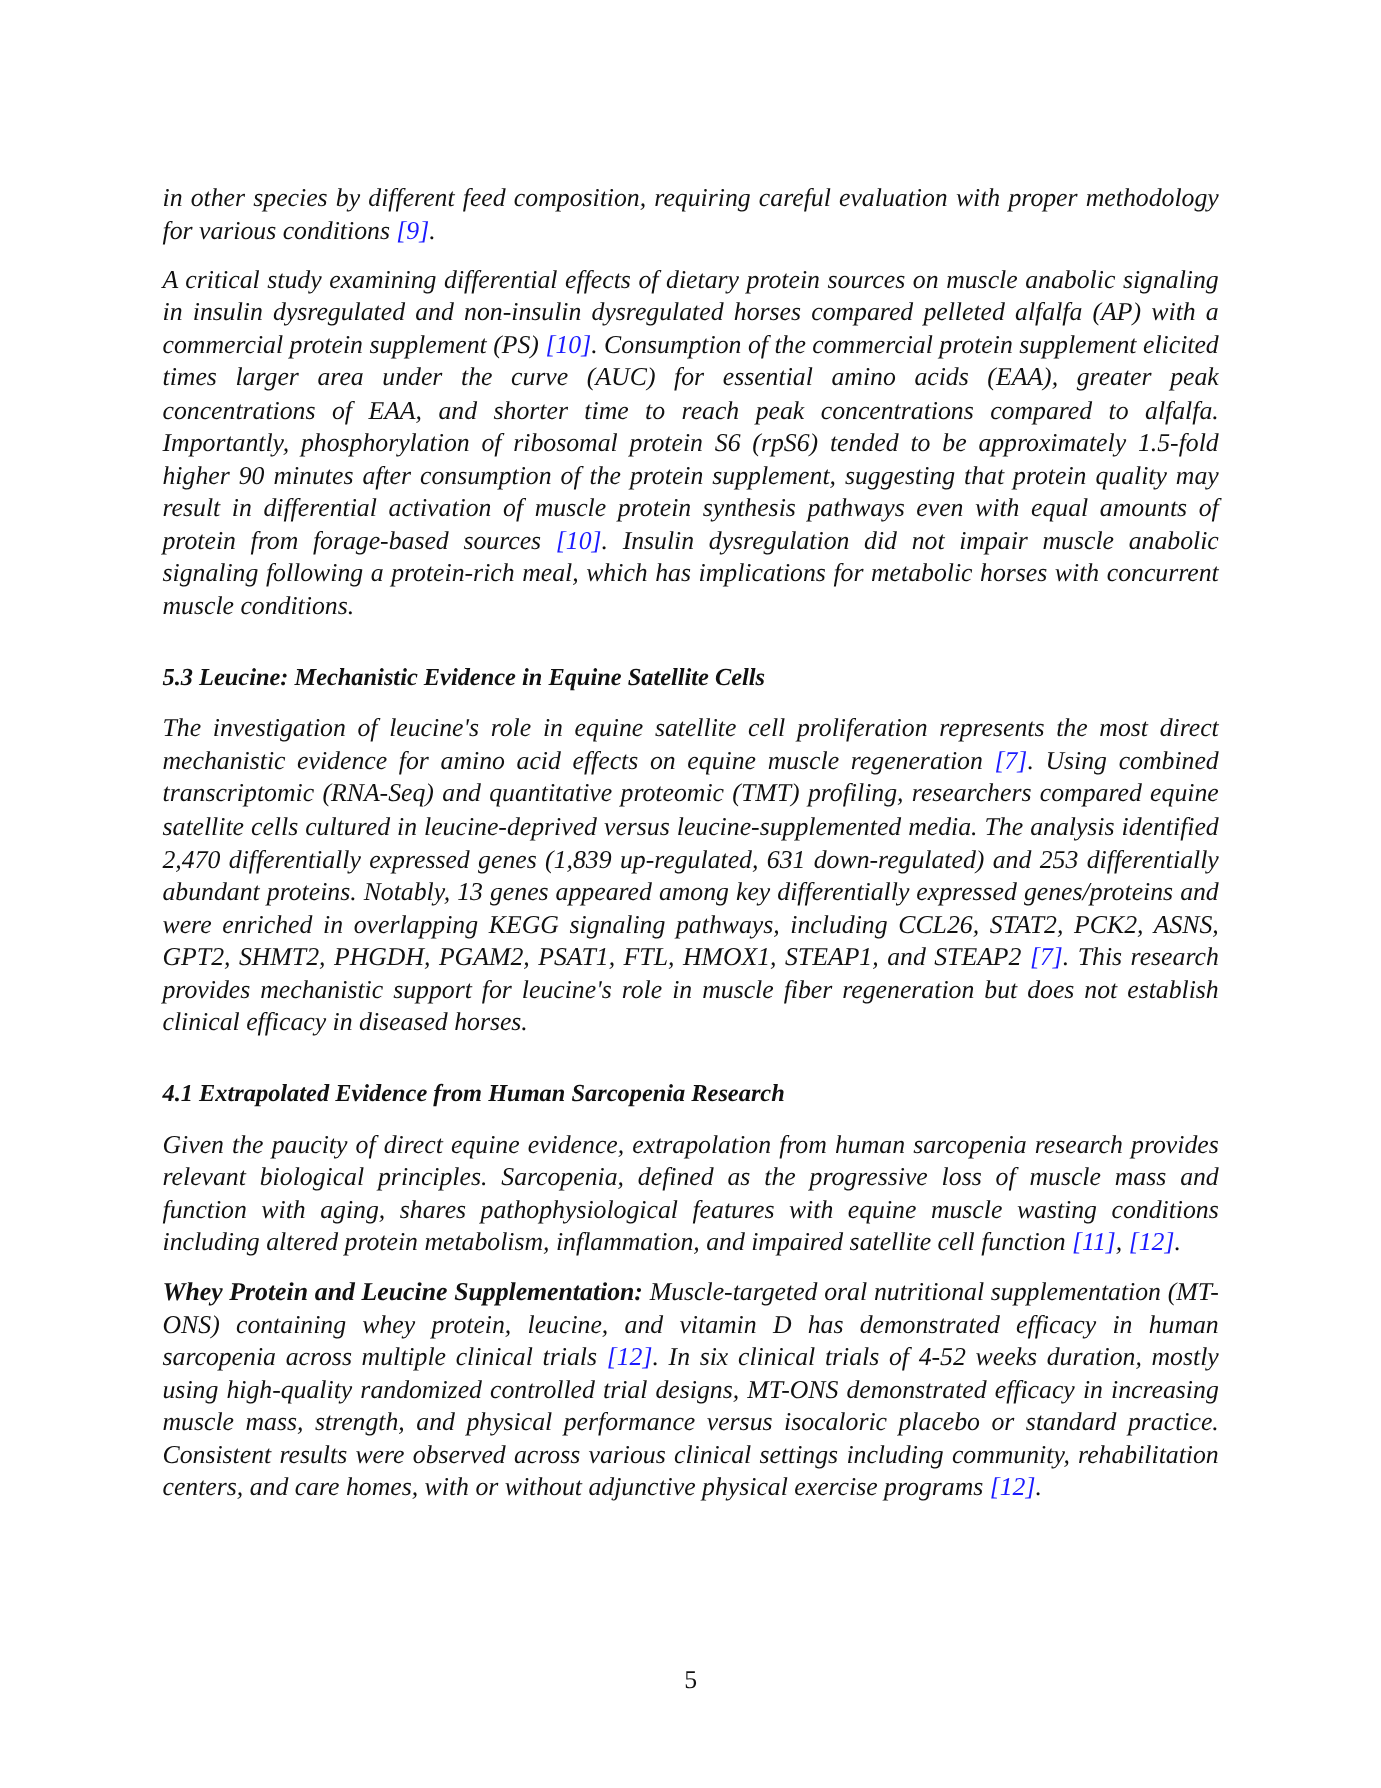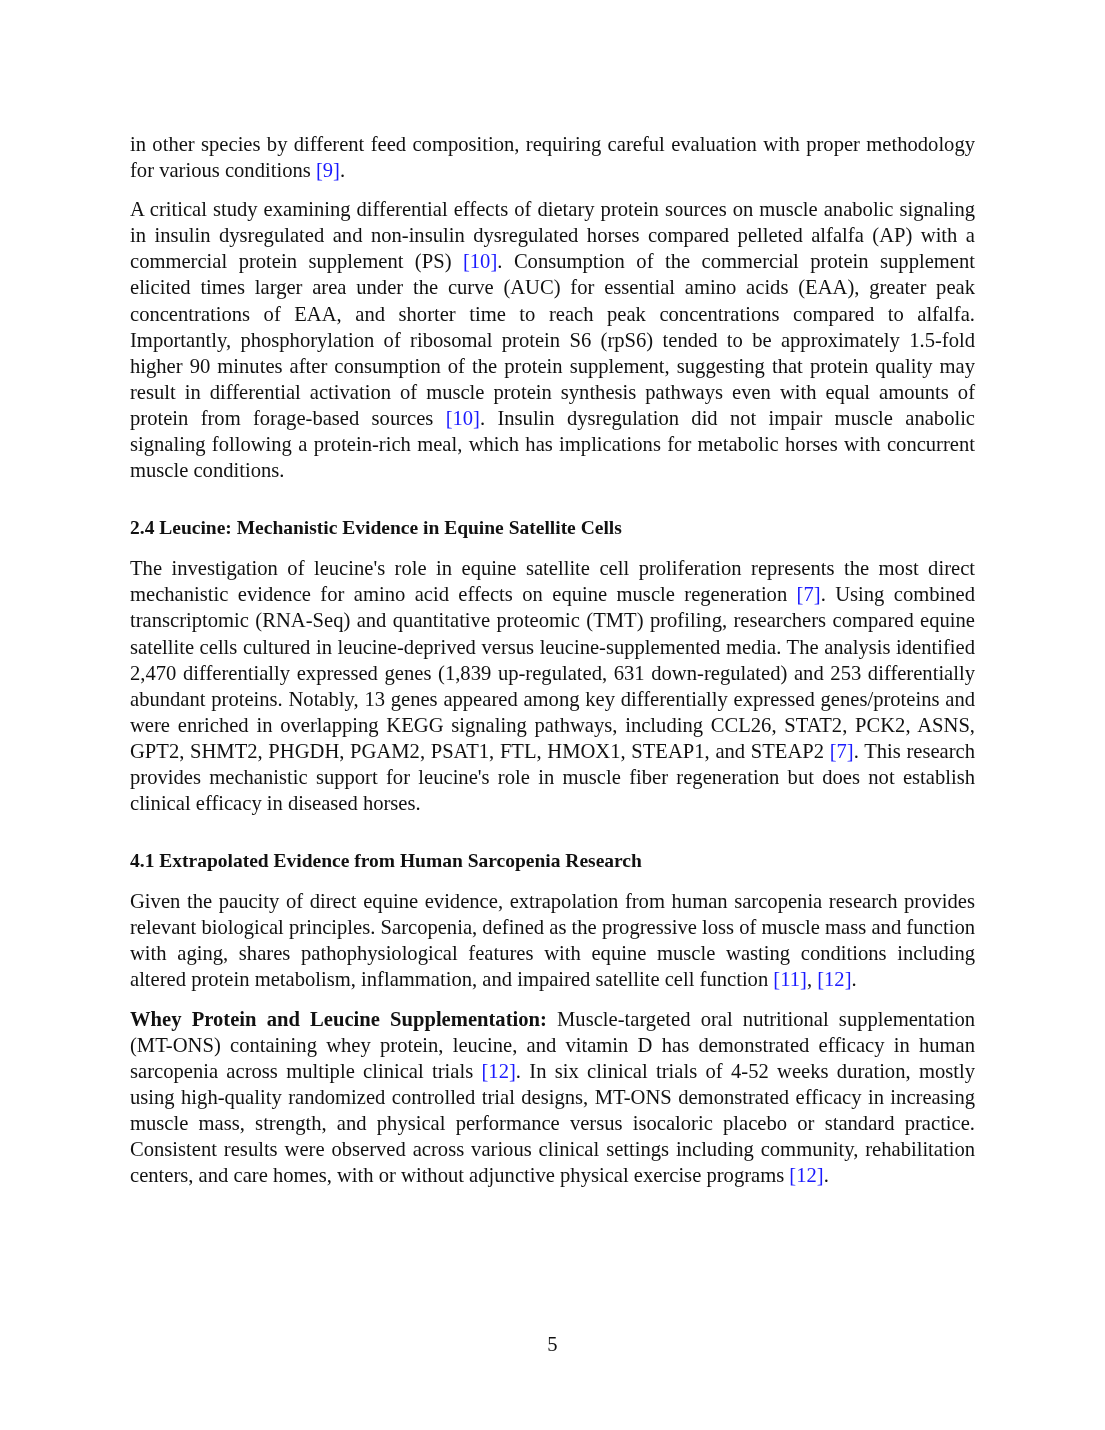--- a/index.html
+++ b/index.html
@@ -1,41 +1,41 @@
 <!DOCTYPE html>
 <html><head>
 <meta charset="utf-8">
 <style>
   html, body { margin: 0; padding: 0; background: #ffffff; }
   body { width: 1105px; height: 1430px; position: relative; overflow: hidden; }
   .page {
-    position: absolute; left: 130px; top: 131px; width: 845px;
+    position: absolute; left: 130px; top: 146px; width: 845px;
     font-family: "Liberation Serif", "DejaVu Serif", serif;
-    font-size: 20.6px; line-height: 26.1px; color: #111;
+    font-size: 20.6px; line-height: 26.1px; color: #111; font-style: italic;
   }
   p { margin: 0 0 13px 0; text-align: justify; hyphens: manual; }
   h3 {
     font-family: "Liberation Serif", "DejaVu Serif", serif;
     font-size: 19.5px; font-weight: bold; margin: 32px 0 14px 0; line-height: 26px;
   }
   .cite { color: #1a1aff; }
   .runin { font-weight: bold; }
   .pagenum {
     position: absolute; top: 1333px; left: 0; width: 1105px; text-align: center;
     font-family: "Liberation Serif", "DejaVu Serif", serif; font-size: 20.6px; color: #111;
   }
 </style>
 </head>
 <body>
 
 <div class="page">
   <p><span>in other species by different feed composition, requiring careful evaluation with proper methodology for various conditions </span><span class="cite">[9]</span><span>.</span></p>
   <p><span>A critical study examining differential effects of dietary protein sources on muscle anabolic signaling in insulin dysregulated and non-insulin dysregulated horses compared pelleted alfalfa (AP) with a commercial protein supplement (PS) </span><span class="cite">[10]</span><span>. Consumption of the com­mercial protein supplement elicited times larger area under the curve (AUC) for essential amino acids (EAA), greater peak concentrations of EAA, and shorter time to reach peak concentrations compared to alfalfa.  Importantly, phosphorylation of ribosomal protein S6 (rpS6) tended to be approximately 1.5-fold higher 90 minutes after consumption of the protein supplement, suggesting that protein quality may result in differential activation of muscle protein synthesis pathways even with equal amounts of protein from forage-based sources </span><span class="cite">[10]</span><span>. Insulin dysregulation did not impair muscle anabolic signaling following a protein-rich meal, which has implications for metabolic horses with concurrent muscle conditions.</span></p>
 
-  <h3>2.4 Leucine: Mechanistic Evidence in Equine Satellite Cells</h3>
+  <h3>5.3 Leucine: Mechanistic Evidence in Equine Satellite Cells</h3>
   <p><span>The investigation of leucine's role in equine satellite cell proliferation represents the most direct mechanistic evidence for amino acid effects on equine muscle regeneration </span><span class="cite">[7]</span><span>.  Using combined transcriptomic (RNA-Seq) and quantitative proteomic (TMT) profiling, researchers compared equine satellite cells cultured in leucine-deprived versus leucine-supplemented media. The analysis identified 2,470 differentially expressed genes (1,839 up-regulated, 631 down-regulated) and 253 differentially abundant proteins. Notably, 13 genes appeared among key differentially expressed genes/proteins and were enriched in overlapping KEGG signaling pathways, including CCL26, STAT2, PCK2, ASNS, GPT2, SHMT2, PHGDH, PGAM2, PSAT1, FTL, HMOX1, STEAP1, and STEAP2 </span><span class="cite">[7]</span><span>. This research provides mechanistic support for leucine's role in muscle fiber regeneration but does not establish clinical efficacy in diseased horses.</span></p>
 
   <h3>4.1 Extrapolated Evidence from Human Sarcopenia Research</h3>
   <p><span>Given the paucity of direct equine evidence, extrapolation from human sarcopenia re­search provides relevant biological principles. Sarcopenia, defined as the progressive loss of muscle mass and function with aging, shares pathophysiological features with equine muscle wasting conditions including altered protein metabolism, inflammation, and im­paired satellite cell function </span><span class="cite">[11]</span><span>, </span><span class="cite">[12]</span><span>.</span></p>
   <p>
     <span class="runin">Whey Protein and Leucine Supplementation:</span><span><span> Muscle-targeted oral nutritional supple­mentation (MT-ONS) containing whey protein, leucine, and vitamin D has demonstrated efficacy in human sarcopenia across multiple clinical trials </span><span class="cite">[12]</span><span>. In six clinical trials of 4-52 weeks duration, mostly using high-quality randomized controlled trial designs, MT-ONS demonstrated efficacy in increasing muscle mass, strength, and physical performance ver­sus isocaloric placebo or standard practice.  Consistent results were observed across vari­ous clinical settings including community, rehabilitation centers, and care homes, with or without adjunctive physical exercise programs </span><span class="cite">[12]</span><span>.</span></span>
   </p>
 </div>
 
 <div class="pagenum">5</div>

